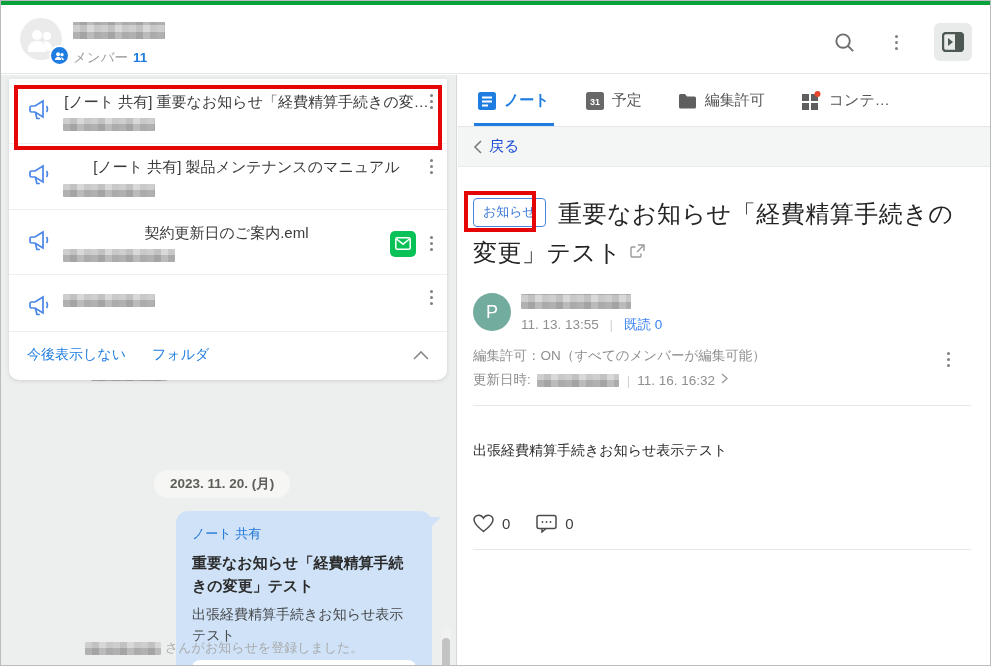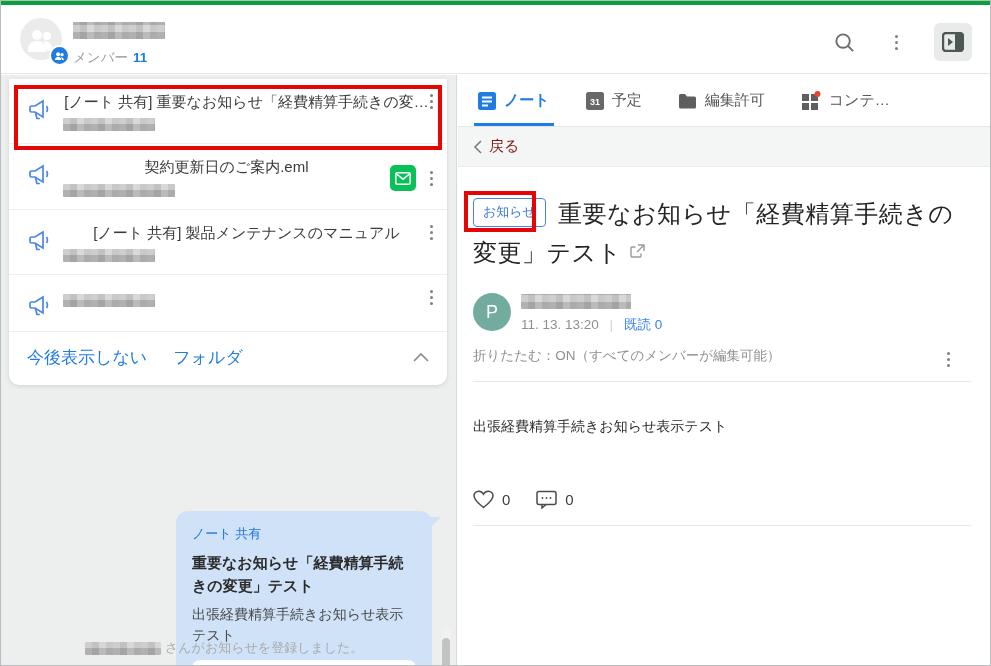--- a/index.html
+++ b/index.html
@@ -48,34 +48,34 @@
   
   .ann-card { position:absolute; left:8px; top:4px; width:438px; background:#fff; border-radius:0 0 10px 10px; box-shadow:0 1px 4px rgba(0,0,0,.12); }
   .ann-item { position:relative; display:flex; align-items:flex-start; padding:13px 14px 12px 18px; border-bottom:1px solid #efefef; min-height:57px; cursor:pointer; }
   .ann-item .megaphone { flex:0 0 26px; margin-top:7px; }
   .ann-text { flex:1; margin-left:10px; min-width:0;text-align:center; }
   .ann-title { font-size:15px; color:#3a3a3a; white-space:nowrap; overflow:hidden; line-height:1.35; }
   .ann-sub { width:92px; height:13px; margin-top:6px; }
   .ann-side { display:flex; align-items:center; gap:14px; margin-top:8px; }
   .mail-badge { width:26px; height:26px; background:#09c257; border-radius:5px; display:flex; align-items:center; justify-content:center; }
   .ann-footer { display:flex; align-items:center; padding:14px 18px 16px; }
-  .ann-footer a { font-size:17px; color:#1f7ce0; text-decoration:none; cursor:pointer; }
+  .ann-footer a { font-size:14px; color:#1f7ce0; text-decoration:none; cursor:pointer; }
   .ann-footer a + a { margin-left:26px; }
   .ann-footer .chev-up { margin-left:auto; }
 
   
   .hl-box { position:absolute; border:4px solid #e50505; pointer-events:none; z-index:50; }
 
   
   .right-panel { position:absolute; left:457px; top:74px; width:534px; height:592px; background:#fff; }
   .tabs { display:flex; align-items:stretch; height:52px; border-bottom:1px solid #e3e5e6; padding-left:20px; overflow:hidden; }
   .tab { display:flex; align-items:center; gap:8px; font-size:15px; color:#565656; margin-right:36px; cursor:pointer; position:relative; white-space:nowrap; }
   .tab.active { color:#1f7ce0; font-weight:bold;gap:8px; }
   .tab.active::after { content:""; position:absolute; left:-4px; right:-4px; bottom:0; height:3px; background:#1f7ce0; }
-  .back-bar { height:40px; background:#f4f5f5; border-bottom:1px solid #ebecec; display:flex; align-items:center; padding-left:15px; font-size:15px; color:#7f1d1d; cursor:pointer; }
+  .back-bar { height:40px; background:#f4f5f5; border-bottom:1px solid #ebecec; display:flex; align-items:center; padding-left:15px; font-size:15px; color:#1d4ed8; cursor:pointer; }
   .back-bar svg { margin-right:7px; }
 
   .note-detail { padding:28px 18px 0 15px; }
   .note-title { font-size:24px; line-height:1.55; color:#252525; font-weight:500; letter-spacing:.5px; }
   .note-badge { display:inline-block; vertical-align:6px; border:1px solid #4a84dd; color:#3a78d8; font-size:13px; font-weight:normal; letter-spacing:0; border-radius:4px; padding:3px 9px 4px; margin-right:12px; background:#fff; }
   .ext-icon { display:inline-block; margin-left:8px; vertical-align:2px; }
 
   .author-row { display:flex; margin-top:22px; position:relative; }
   .author-avatar { width:38px; height:38px; border-radius:50%; background:#72ac9f; color:#fff; font-size:18px; display:flex; align-items:center; justify-content:center; }
   .author-info { margin-left:10px; padding-top:1px; }
@@ -141,20 +141,21 @@
       </div>
     </div>
   </div>
 
   <div class="left-panel">
 
     <div class="chat-sys" style="left:90px; top:290px;">
       <span class="mosaic" style="display:inline-block;width:76px;height:13px;"></span>
       <span>さんがお知らせを登録しました。</span>
     </div>
+    <div class="date-chip">2023. 11. 20. (月)</div>
 
     <div class="bubble">
       <div class="bubble-cat">ノート 共有</div>
       <div class="bubble-title">重要なお知らせ「経費精算手続きの変更」テスト</div>
       <div class="bubble-body">出張経費精算手続きお知らせ表示テスト</div>
       <button class="bubble-btn">ノートを見る</button>
     </div>
 
     <div class="chat-sys" style="left:84px; top:564px;">
       <span class="mosaic" style="display:inline-block;width:76px;height:13px;"></span>
@@ -167,20 +168,35 @@
     <div class="ann-card">
 
       <div class="ann-item">
         <svg class="megaphone" width="24" height="22" viewBox="0 0 24 22" fill="none" stroke="#4a86e8" stroke-width="1.7">
           <path d="M15 2 L7 7 H3.5 a1.5 1.5 0 0 0 -1.5 1.5 v3 a1.5 1.5 0 0 0 1.5 1.5 H7 l8 5 z"></path>
           <path d="M7.5 13.5 l1.4 6 h3"></path>
             <path d="M18.5 7 c1.2 1.3 1.2 4.7 0 6"></path>
         </svg>
         <div class="ann-text">
           <div class="ann-title">[ノート 共有] 重要なお知らせ「経費精算手続きの変…</div>
+          <div class="ann-sub mosaic"></div>
+        </div>
+        <div class="ann-side">
+            <span class="kebab"></span>
+          </div>
+      </div>
+
+      <div class="ann-item">
+        <svg class="megaphone" width="24" height="22" viewBox="0 0 24 22" fill="none" stroke="#4a86e8" stroke-width="1.7">
+          <path d="M15 2 L7 7 H3.5 a1.5 1.5 0 0 0 -1.5 1.5 v3 a1.5 1.5 0 0 0 1.5 1.5 H7 l8 5 z"></path>
+          <path d="M7.5 13.5 l1.4 6 h3"></path>
+            <path d="M18.5 7 c1.2 1.3 1.2 4.7 0 6"></path>
+        </svg>
+        <div class="ann-text">
+          <div class="ann-title">[ノート 共有] 製品メンテナンスのマニュアル</div>
           <div class="ann-sub mosaic"></div>
         </div>
         <div class="ann-side">
             <span class="kebab"></span>
           </div>
       </div>
 
       <div class="ann-item">
         <svg class="megaphone" width="24" height="22" viewBox="0 0 24 22" fill="none" stroke="#4a86e8" stroke-width="1.7">
           <path d="M15 2 L7 7 H3.5 a1.5 1.5 0 0 0 -1.5 1.5 v3 a1.5 1.5 0 0 0 1.5 1.5 H7 l8 5 z"></path>
@@ -193,35 +209,20 @@
         </div>
         <div class="ann-side">
           <span class="mail-badge">
             <svg width="16" height="13" viewBox="0 0 16 13">
                 <rect x="0.8" y="0.8" width="14.4" height="11.4" rx="1.5" fill="none" stroke="#fff" stroke-width="1.5"></rect>
                 <path d="M1.5 2 L8 7.2 L14.5 2" fill="none" stroke="#fff" stroke-width="1.5"></path>
               </svg>
           </span>
           <span class="kebab"></span>
         </div>
-      </div>
-
-      <div class="ann-item">
-        <svg class="megaphone" width="24" height="22" viewBox="0 0 24 22" fill="none" stroke="#4a86e8" stroke-width="1.7">
-          <path d="M15 2 L7 7 H3.5 a1.5 1.5 0 0 0 -1.5 1.5 v3 a1.5 1.5 0 0 0 1.5 1.5 H7 l8 5 z"></path>
-          <path d="M7.5 13.5 l1.4 6 h3"></path>
-            <path d="M18.5 7 c1.2 1.3 1.2 4.7 0 6"></path>
-        </svg>
-        <div class="ann-text">
-          <div class="ann-title">[ノート 共有] 製品メンテナンスのマニュアル</div>
-          <div class="ann-sub mosaic"></div>
-        </div>
-        <div class="ann-side">
-            <span class="kebab"></span>
-          </div>
       </div>
 
       <div class="ann-item">
         <svg class="megaphone" width="24" height="22" viewBox="0 0 24 22" fill="none" stroke="#4a86e8" stroke-width="1.7">
           <path d="M15 2 L7 7 H3.5 a1.5 1.5 0 0 0 -1.5 1.5 v3 a1.5 1.5 0 0 0 1.5 1.5 H7 l8 5 z"></path>
           <path d="M7.5 13.5 l1.4 6 h3"></path>
             <path d="M18.5 7 c1.2 1.3 1.2 4.7 0 6"></path>
         </svg>
         <div class="ann-text">
           <div class="ann-sub mosaic"></div>
@@ -298,31 +299,42 @@
               <path d="M14 1 L7 8"></path>
           </svg>
         </span>
       </div>
 
       <div class="author-row">
         <div class="author-avatar">P</div>
         <div class="author-info">
           <div class="author-name mosaic"></div>
           <div class="author-meta">
-            <span>11. 13. 13:20</span>
+            <span>11. 13. 13:55</span>
             <span class="pipe">|</span>
             <span class="read"><span>既読</span> <span>0</span></span>
           </div>
         </div>
         <div class="note-kebab">
             <span class="kebab"></span>
           </div>
       </div>
 
-      <div class="perm-line">折りたたむ：ON（すべてのメンバーが編集可能）</div>
+      <div class="perm-line">編集許可：ON（すべてのメンバーが編集可能）</div>
+      <div class="upd-line">
+        <span>更新日時:</span>
+        <span class="mosaic"></span>
+        <span class="pipe">|</span>
+        <span>11. 16. 16:32</span>
+        <span class="chev">
+          <svg width="7" height="11" viewBox="0 0 7 11" fill="none" stroke="#9a9a9a" stroke-width="1.4">
+              <path d="M1 1 L6 5.5 L1 10"></path>
+            </svg>
+        </span>
+      </div>
 
       <div class="divider" style="margin-top:16px;"></div>
 
       <div class="note-body" style="margin-top:33px;">出張経費精算手続きお知らせ表示テスト</div>
 
       <div class="reactions" style="margin-top:52px;">
         <div class="reaction">
           <svg width="21" height="19" viewBox="0 0 21 19" fill="none" stroke="#4b4b4b" stroke-width="1.5">
             <path d="M10.5 17.5 C4 12.5 1 9.5 1 5.8 A4.6 4.6 0 0 1 5.7 1.2 C7.7 1.2 9.6 2.5 10.5 4.2 C11.4 2.5 13.3 1.2 15.3 1.2 A4.6 4.6 0 0 1 20 5.8 C20 9.5 17 12.5 10.5 17.5 Z"></path>
           </svg>

